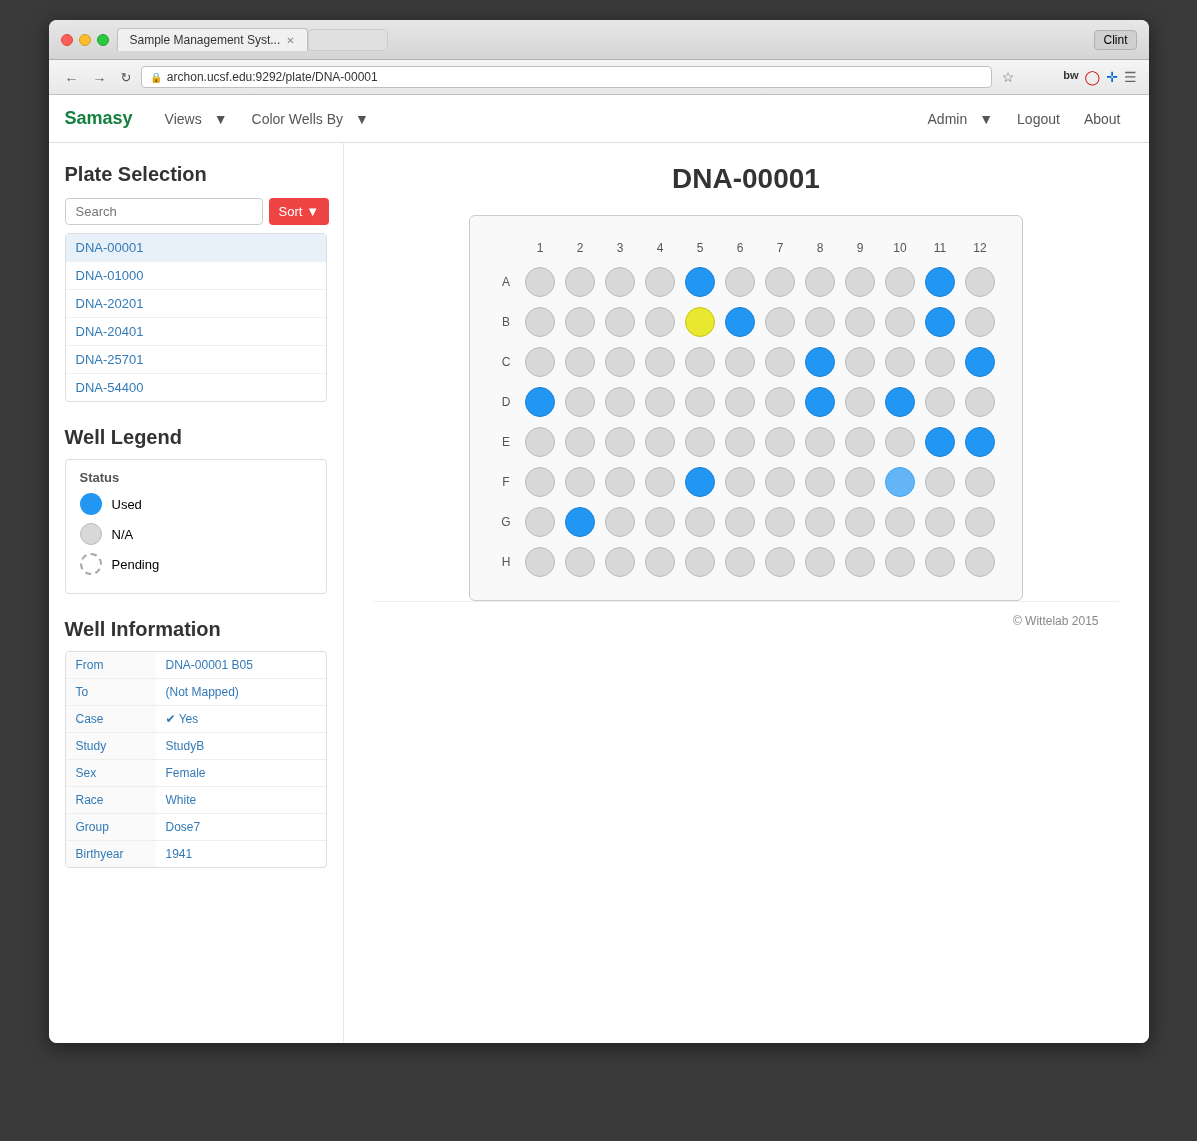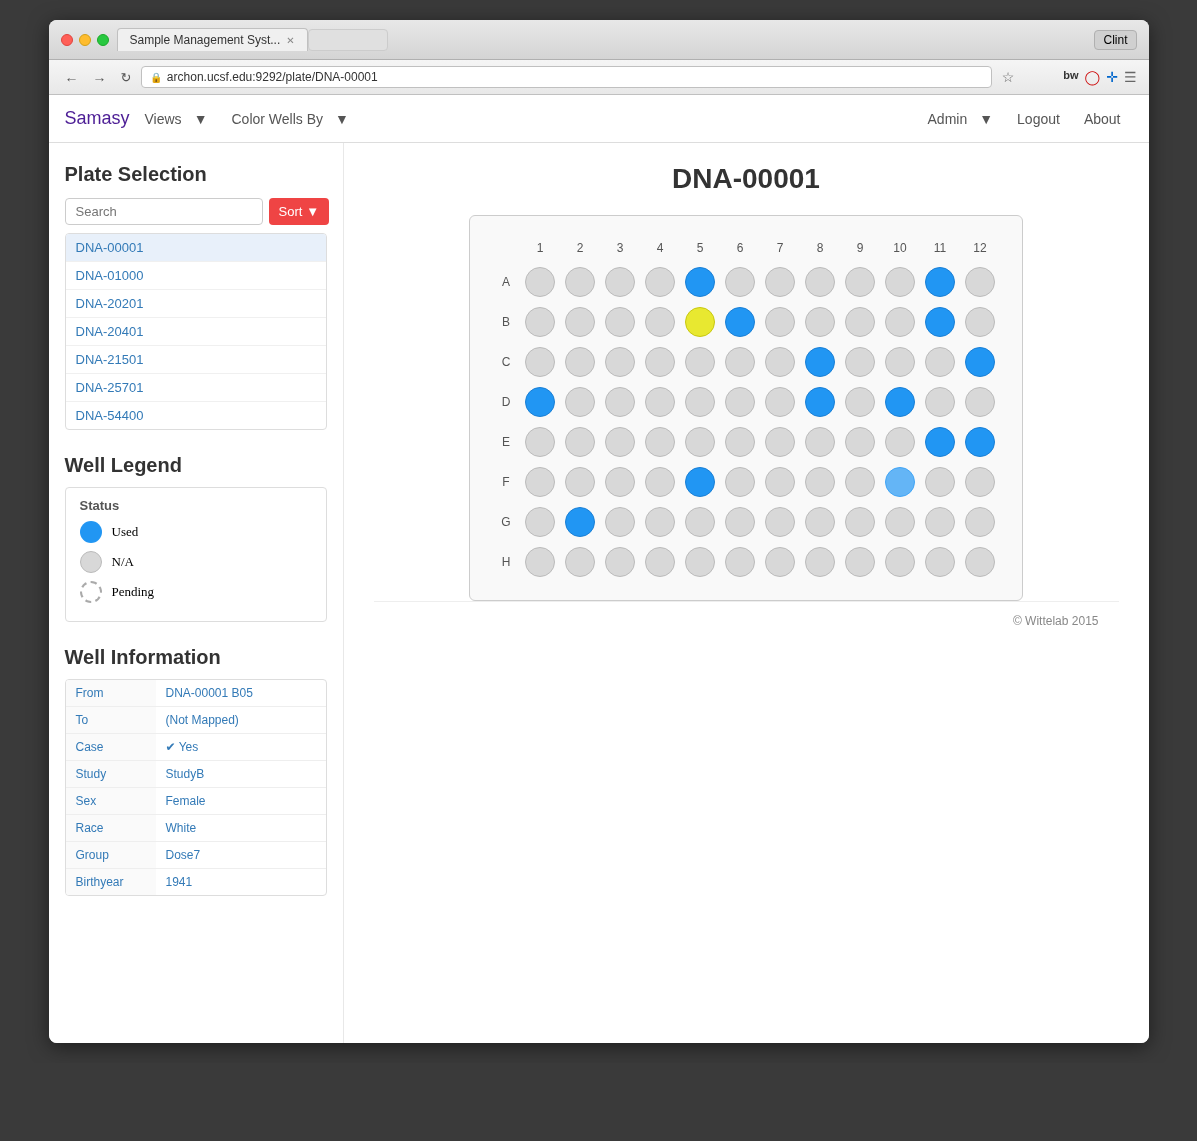--- a/index.html
+++ b/index.html
@@ -82,21 +82,21 @@
 
     
     .app-nav {
       background: white;
       border-bottom: 1px solid #ddd;
       padding: 0 16px;
       display: flex;
       align-items: center;
       height: 48px;
     }
-    .nav-brand { font-size: 18px; font-weight: normal; color: #4c1d95; margin-right: 3px; }
+    .nav-brand { font-size: 18px; font-weight: bold; color: #15803d; margin-right: 20px; }
     .nav-item {
       padding: 0 12px;
       height: 48px;
       display: flex;
       align-items: center;
       color: #555;
       font-size: 14px;
       cursor: pointer;
       gap: 12px;
     }
@@ -176,21 +176,20 @@
       color: #555;
       font-weight: bold;
       margin-bottom: 8px;
     }
     .legend-item {
       display: flex;
       align-items: center;
       gap: 10px;
       margin-bottom: 8px;
       font-size: 13px;
-      font-family: Liberation Serif, serif;
     }
     .legend-circle-used {
       width: 22px; height: 22px; border-radius: 50%;
       background: #2196F3;
       flex-shrink: 0;
     }
     .legend-circle-na {
       width: 22px; height: 22px; border-radius: 50%;
       background: #d8d8d8;
       border: 1px solid #bbb;
@@ -369,21 +368,20 @@
           <button class="sort-btn">
             <span>Sort</span>
             <span>▼</span>
           </button>
         </div>
         <div class="plate-list">
           <div class="plate-list-item active">DNA-00001</div>
           <div class="plate-list-item">DNA-01000</div>
           <div class="plate-list-item">DNA-20201</div>
           <div class="plate-list-item">DNA-20401</div>
-          <div class="plate-list-item">DNA-21501</div>
           <div class="plate-list-item">DNA-25701</div>
           <div class="plate-list-item">DNA-54400</div>
         </div>
 
         <div class="legend-title">Well Legend</div>
         <div class="legend-box">
           <div class="legend-status-header">Status</div>
           <div class="legend-item">
             <div class="legend-circle-used"></div>
             <span>Used</span>

